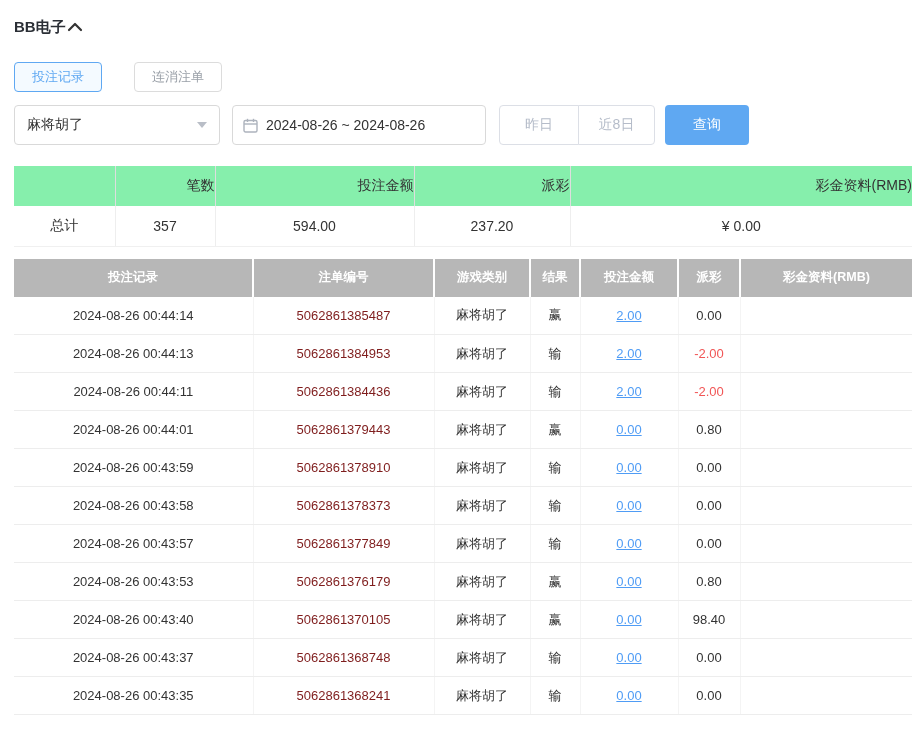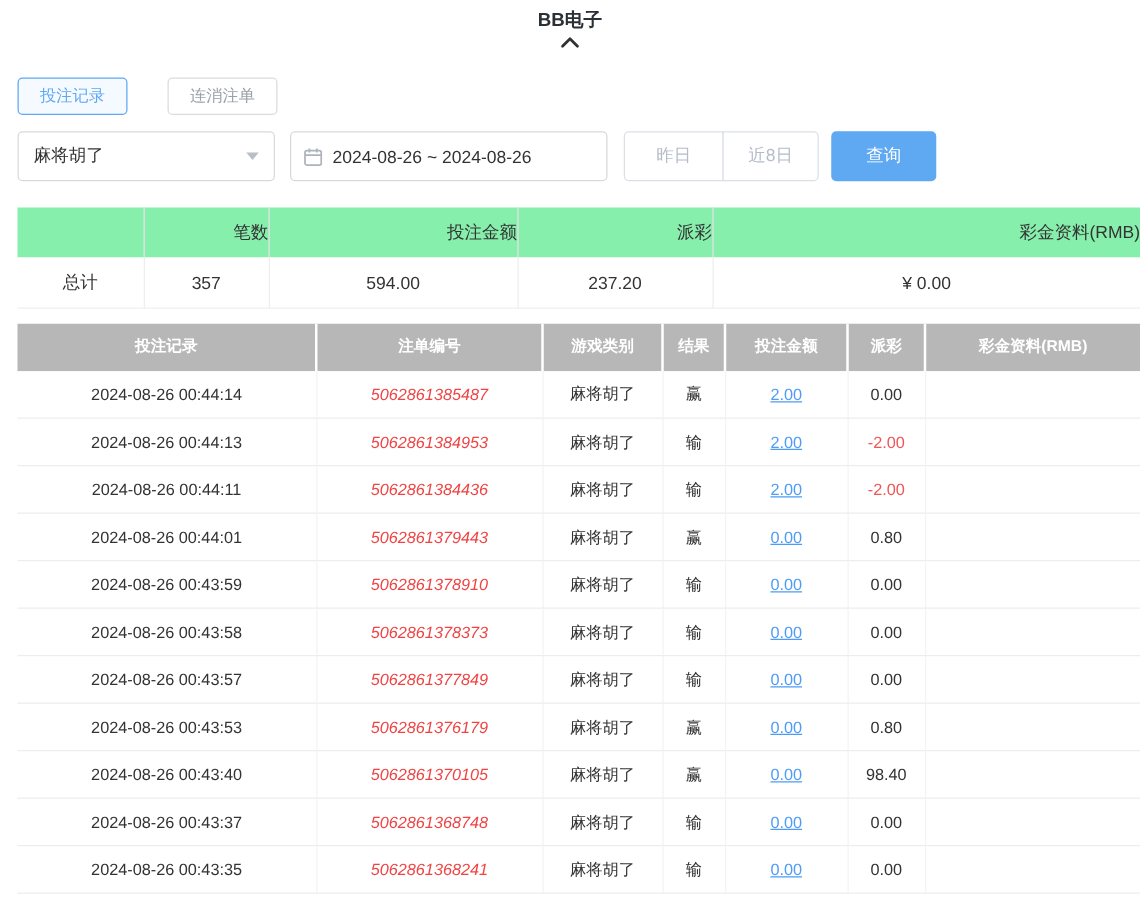--- a/index.html
+++ b/index.html
@@ -1,21 +1,21 @@
 <!DOCTYPE html>
 <html><head>
 <meta charset="utf-8">
 <style>
   * { margin:0; padding:0; box-sizing:border-box; }
   html,body { width:912px; height:732px; overflow:hidden; background:#fff;
     font-family:"Liberation Sans","DejaVu Sans",sans-serif; }
   .page { width:912px; height:732px; overflow:hidden; padding:12px 0 0 14px; }
 
   
-  .panel-header { width:884px; height:30px; display:flex; align-items:center; justify-content:flex-end;flex-direction:column; }
+  .panel-header { width:884px; height:30px; display:flex; align-items:center; justify-content:flex-start; }
   .panel-title { font-size:15px; font-weight:bold; color:#2b2f36; }
   .collapse-btn { cursor:pointer; display:flex; align-items:center; }
 
   
   .tabs { margin-top:20px; display:flex; gap:32px; }
   .tab { height:30px; padding:0 17px; display:flex; align-items:center; font-size:13px;
     border:1px solid #dcdcdc; border-radius:4px; color:#9aa0a8; background:#fff; cursor:pointer; }
   .tab.active { border-color:#5fa8f2; color:#5fa8f2; background:#f4faff; }
 
   
@@ -50,21 +50,21 @@
   .summary td:last-child { border-right:none; }
 
   
   .records { margin-top:12px; width:898px; font-size:13px; color:#333; }
   .records thead th { height:38px; background:#b7b7b7; color:#fff; font-weight:bold;
     font-size:12.5px; text-align:center; border-right:2px solid #fff; }
   .records thead th:last-child { border-right:none; }
   .records tbody td { height:38px; text-align:center; background:#fff;
     border-bottom:1px solid #ededed; border-right:1px solid #f4f4f4; }
   .records tbody td:last-child { border-right:none; }
-  .c-order { color:#ef4444;font-style:italic; }
+  .c-order { color:#7f1d1d; }
   .bet-link { color:#4f9cf5; text-decoration:underline; cursor:pointer; }
   .c-payout.neg { color:#f15555; }
 </style>
 </head>
 <body>
 
 <div class="page">
 
   <div class="panel-header">
     <span class="panel-title">BB电子</span>

